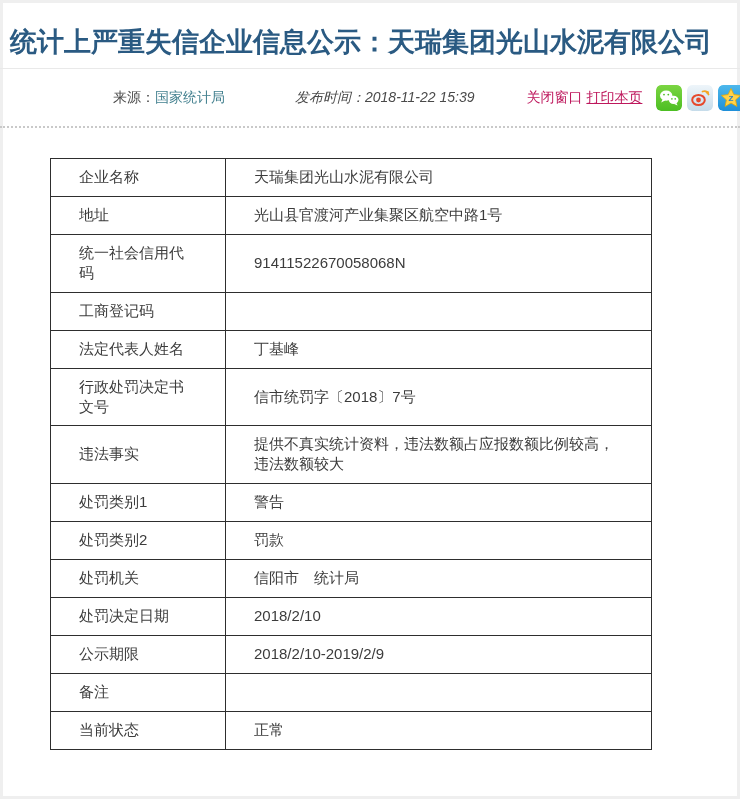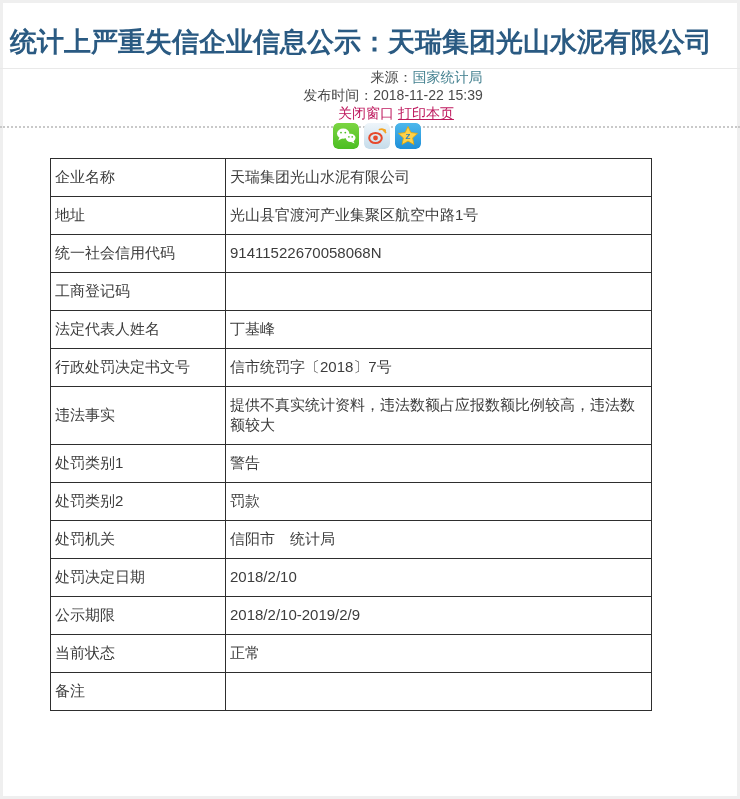--- a/index.html
+++ b/index.html
@@ -23,25 +23,24 @@
     white-space: nowrap;
     letter-spacing: 0px;
   }
   .meta-bar {
     height: 59px;
     display: flex;
     align-items: center;
     font-size: 14px;
     color: #4a4a4a;
     border-bottom: 2px dotted #c9c9c9;
-    flex-direction: column;
   }
   .meta-source { margin-left: 113px; white-space: nowrap; }
   .meta-source .link { color: #43808f; }
-  .meta-publish { margin-left: 46px; white-space: nowrap; }
+  .meta-publish { margin-left: 70px; white-space: nowrap; font-style: italic; }
   .meta-actions { margin-left: 52px; white-space: nowrap; }
   .meta-actions .action { color: #be185d; cursor: pointer; }
   .meta-actions .action + .action { margin-left: 0; text-decoration: underline; }
   .share-icons { margin-left: 14px; display: flex; gap: 5px; }
   .share-icon {
     width: 26px; height: 26px;
     border-radius: 5px;
     display: inline-block;
     cursor: pointer;
     overflow: hidden;
@@ -51,21 +50,21 @@
   .info-table {
     margin: 30px 0 0 50px;
     width: 602px;
     border-collapse: collapse;
     table-layout: fixed;
   }
   .info-table td {
     border: 1px solid #2e2e2e;
     font-size: 15px;
     color: #3c3c3c;
-    padding: 8px 4px;
+    padding: 8px 28px;
     line-height: 1.35;
     vertical-align: middle;
     word-break: break-all;
   }
   .info-table td.cell-label { width: 175px; }
   .info-table tr { height: 38px; }
 </style>
 </head>
 <body>
 
@@ -190,22 +189,22 @@
         <td class="cell-label">处罚决定日期</td>
         <td class="cell-value">2018/2/10</td>
       </tr>
 
       <tr>
         <td class="cell-label">公示期限</td>
         <td class="cell-value">2018/2/10-2019/2/9</td>
       </tr>
 
       <tr>
+        <td class="cell-label">备注</td>
+        <td class="cell-value"></td>
+      </tr>
+
+      <tr>
         <td class="cell-label">当前状态</td>
         <td class="cell-value">正常</td>
       </tr>
-
-      <tr>
-        <td class="cell-label">备注</td>
-        <td class="cell-value"></td>
-      </tr>
     </tbody>
 </table>
 
 </body></html>

